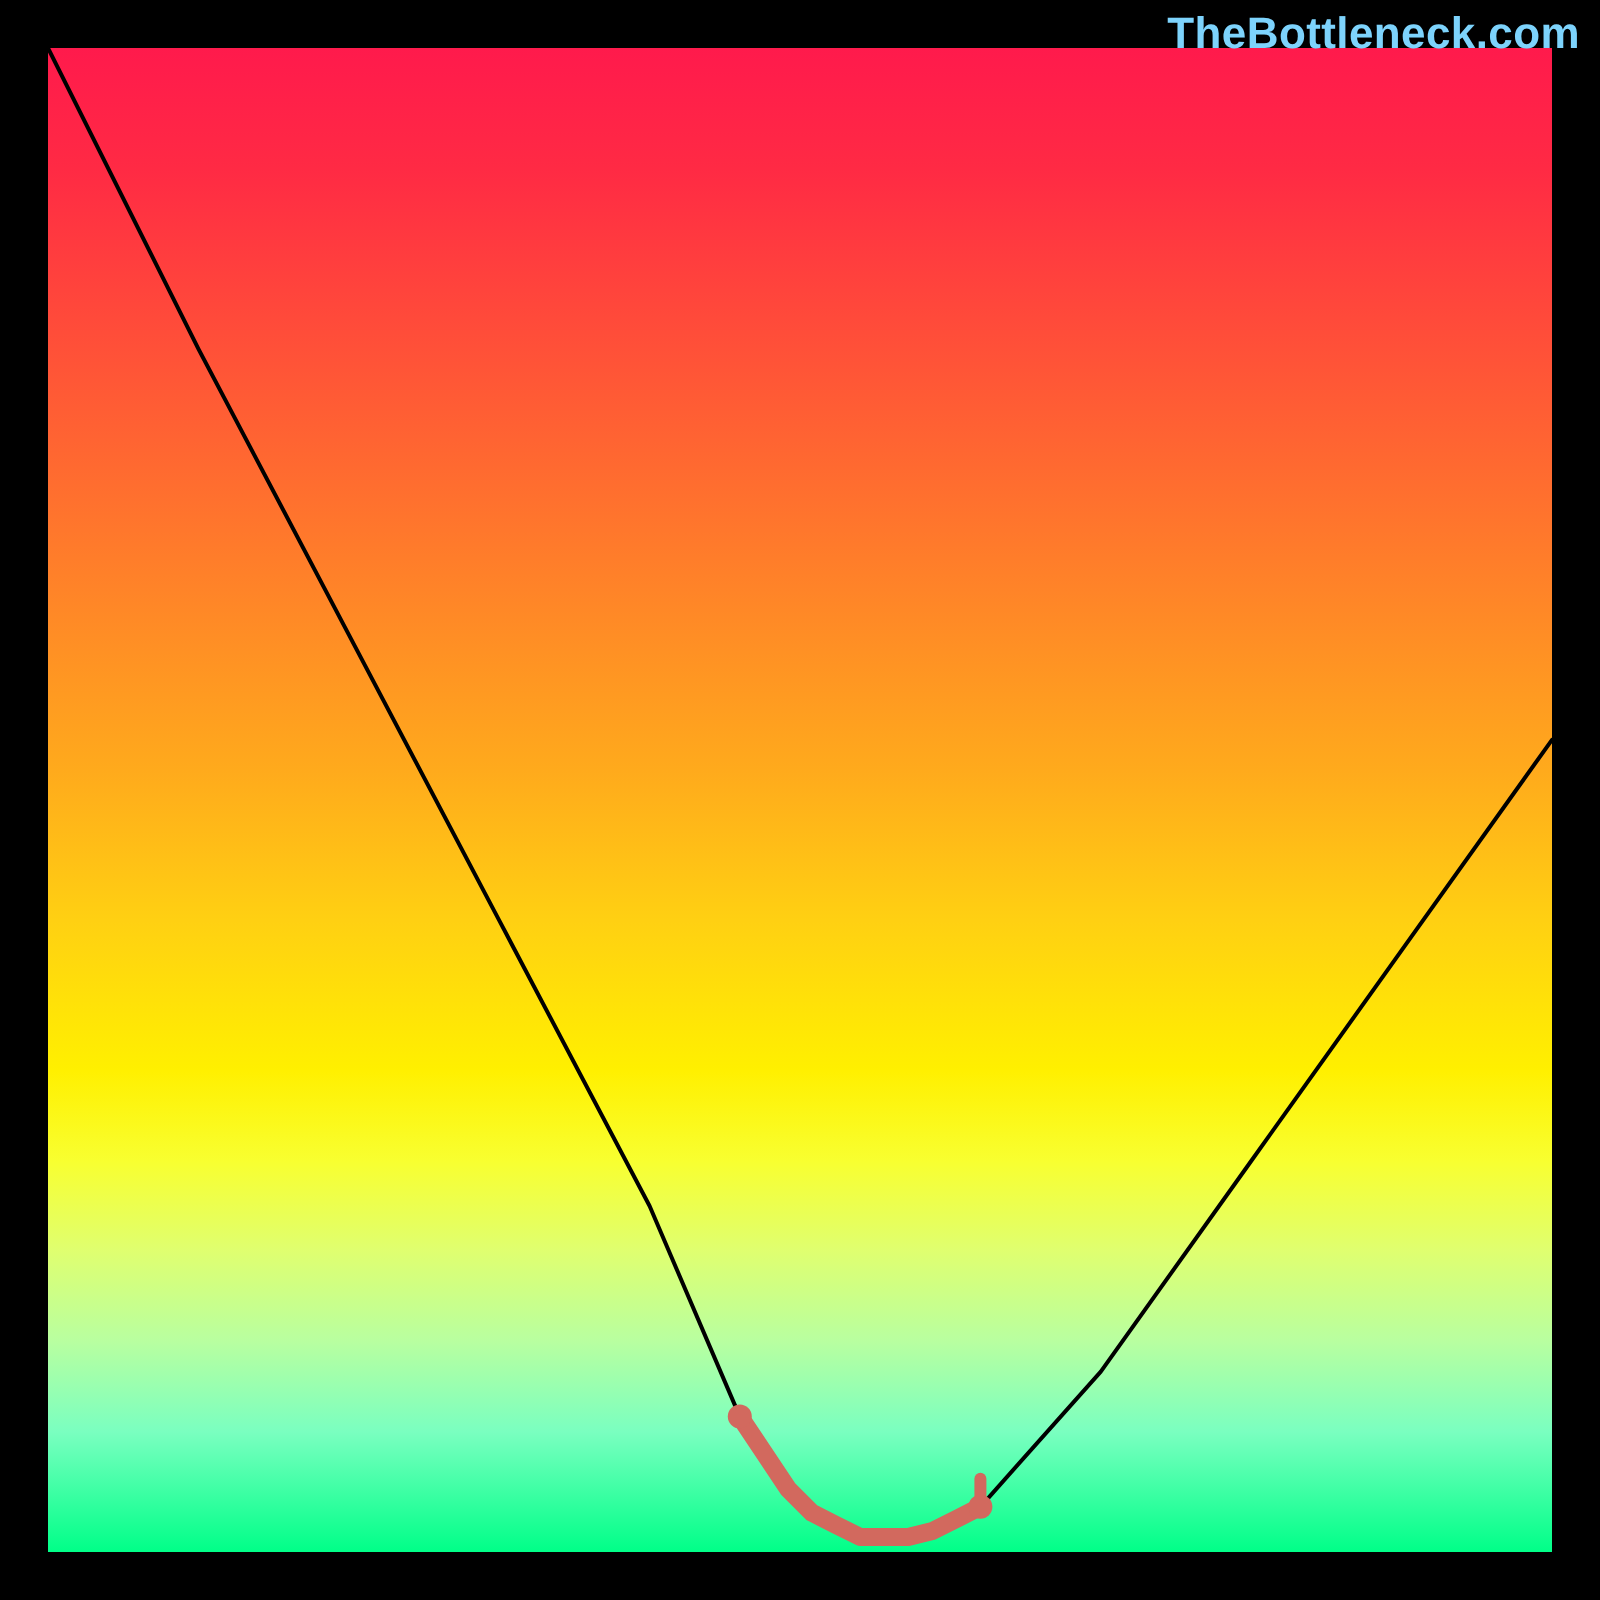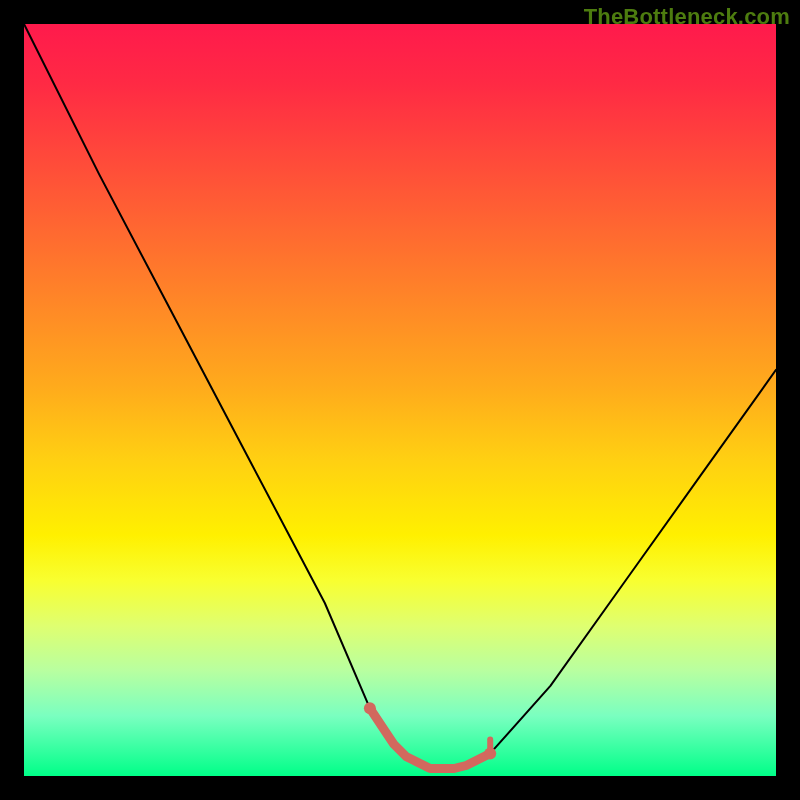--- a/index.html
+++ b/index.html
@@ -16,21 +16,21 @@
     width: 800px;
     height: 800px;
     background: #000;
   }
   .watermark {
     position: absolute;
     top: 4px;
     right: 10px;
     font-size: 22px;
     font-weight: 600;
-    color: #4d7c0f;
+    color: #7dd3fc;
     letter-spacing: 0.2px;
     z-index: 5;
   }
   .plot-area {
     position: absolute;
     left: 24px;
     top: 24px;
     width: 752px;
     height: 752px;
     background: linear-gradient(to bottom,

